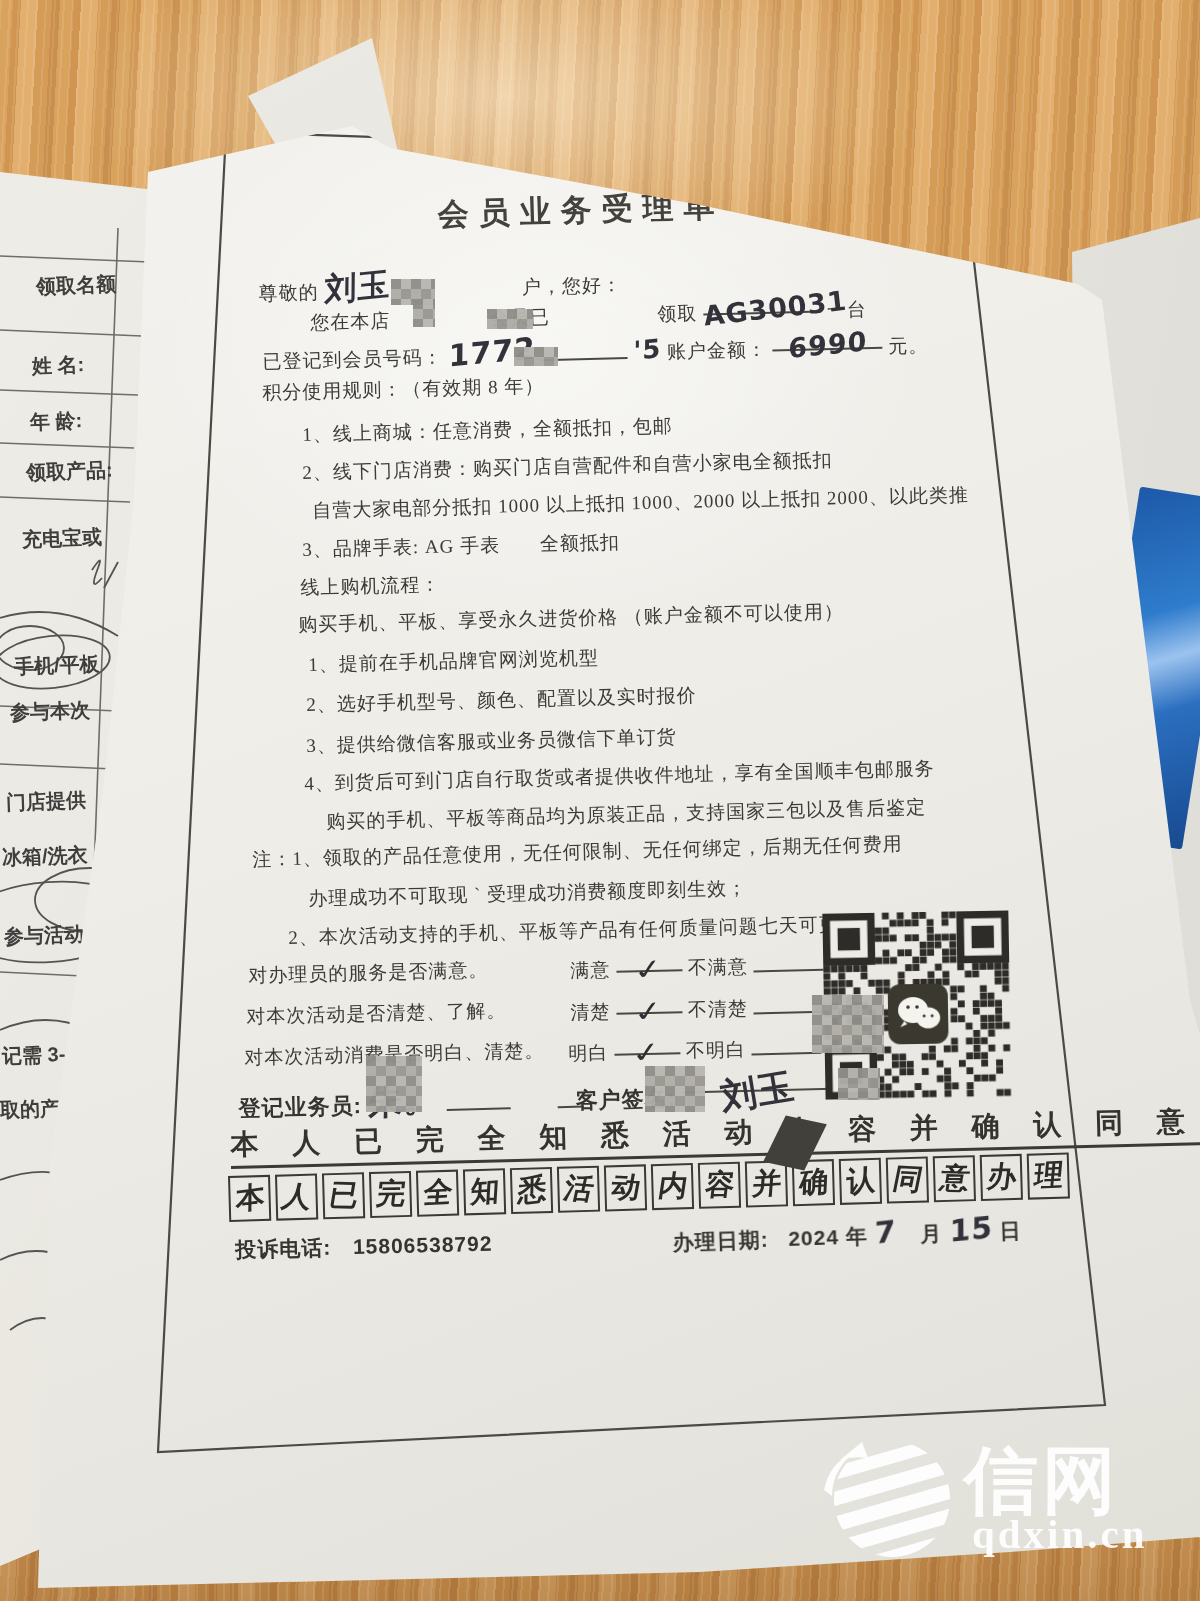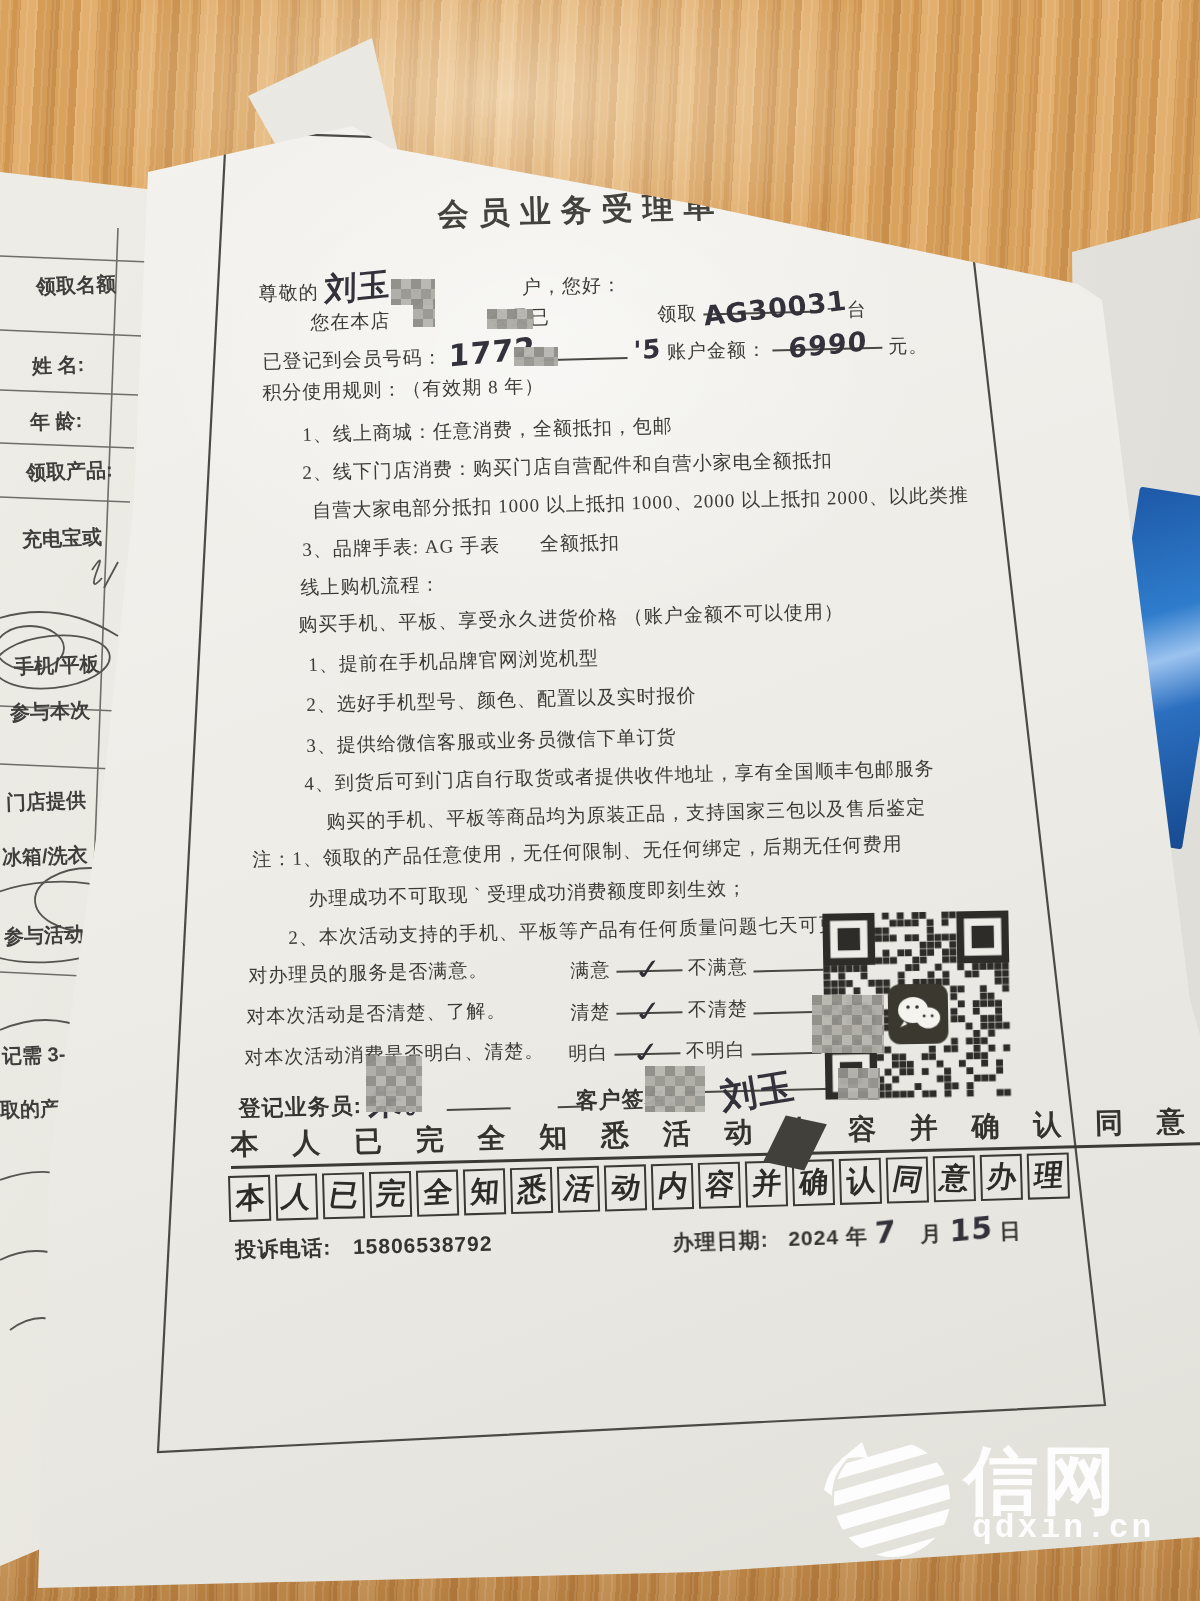--- a/index.html
+++ b/index.html
@@ -60,22 +60,22 @@
     background-size:20px 20px;}
   .blotch{position:absolute;z-index:6;background:#41403a;transform:rotate(12deg) skewX(-14deg);}
   .statement{font-family:"Liberation Sans",sans-serif;font-weight:bold;font-size:28px;
     letter-spacing:13px;color:#34332e;border-bottom:3px solid #3b3a34;padding-bottom:2px;}
   .copy-row{position:absolute;display:flex;gap:5px;transform:rotate(-1.6deg);transform-origin:left top;}
   .copy-box{width:38px;height:42px;border:2px solid #3a3933;display:flex;align-items:center;
     justify-content:center;font-family:"DejaVu Sans",sans-serif;font-weight:bold;font-size:29px;color:#2c2b28;}
   .watermark{position:absolute;z-index:8;color:rgba(255,255,255,.93);}
   .wm-cn{position:absolute;left:142px;top:8px;font-family:"Liberation Sans",sans-serif;
     font-weight:bold;font-size:74px;letter-spacing:4px;}
-  .wm-url{position:absolute;left:150px;top:86px;font-family:Liberation Mono, monospace;
-    font-size:33px;letter-spacing:3px;font-weight:bold;}
+  .wm-url{position:absolute;left:150px;top:86px;font-family:Liberation Serif, serif;
+    font-size:41px;letter-spacing:3px;font-weight:bold;}
   .qr-wrap{position:absolute;left:824px;top:912px;z-index:5;transform:rotate(-1deg);}
   .wechat-logo{position:absolute;left:64px;top:72px;width:60px;height:60px;background:#3a382f;
     border-radius:12px;z-index:6;}
 </style>
 </head>
 <body>
 
 <div class="grain"></div>
 
 <div class="right-sliver">

